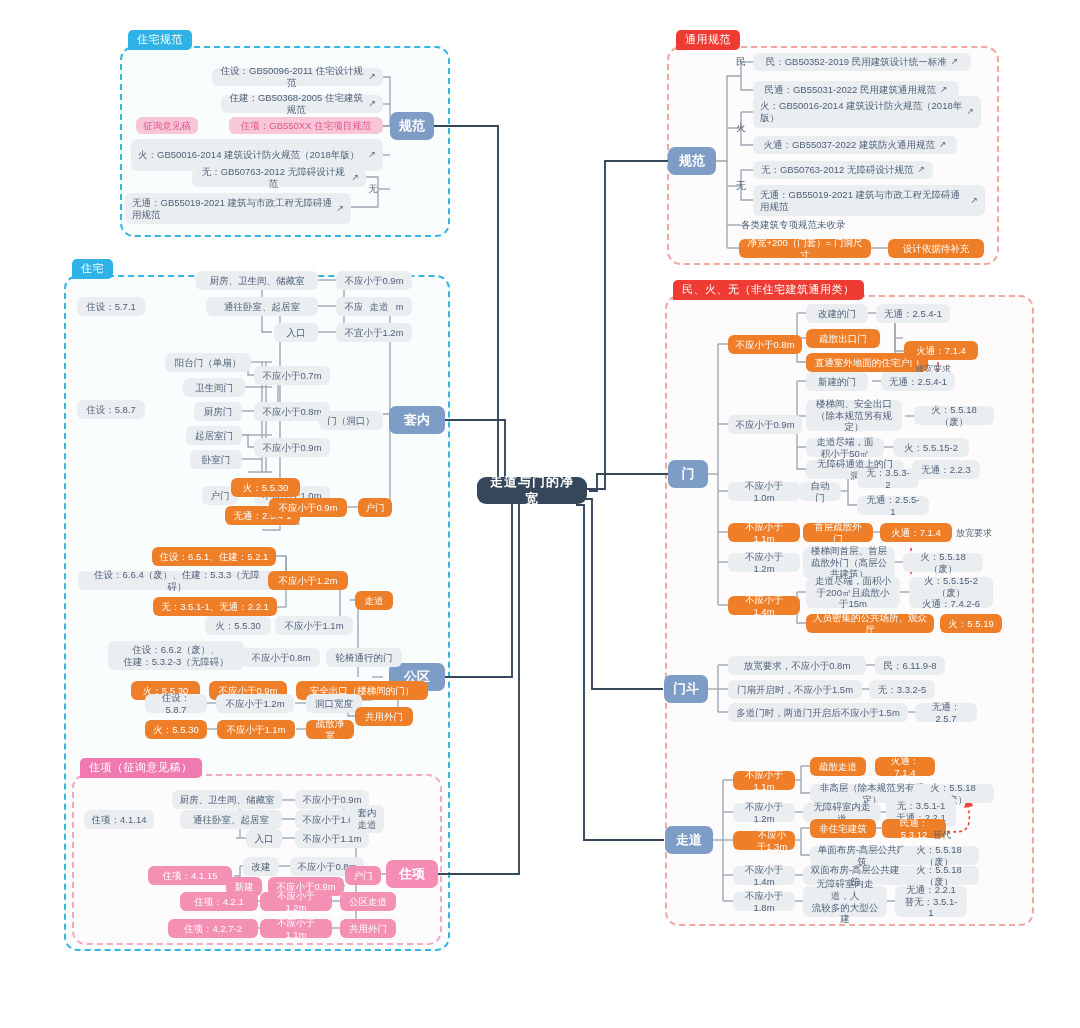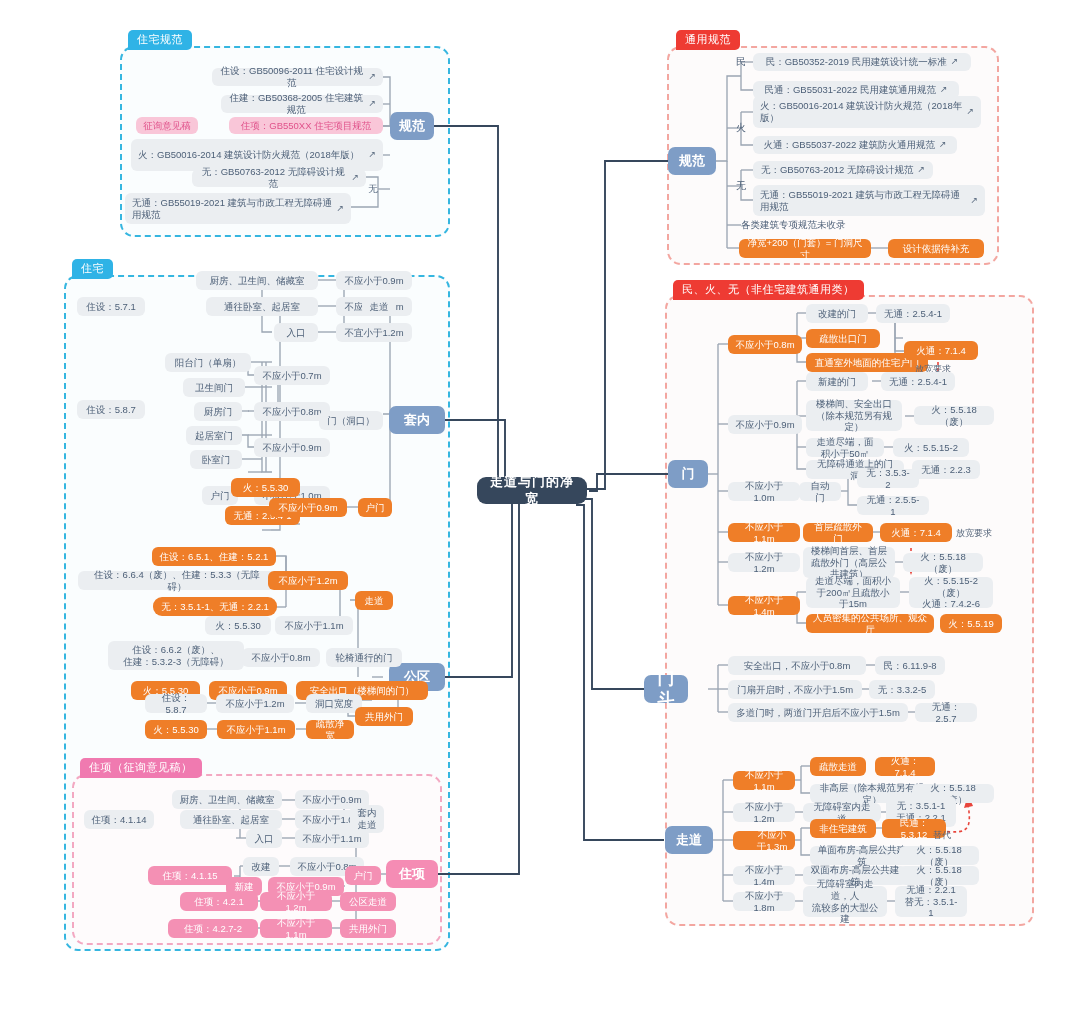--- a/index.html
+++ b/index.html
@@ -293,21 +293,21 @@
 
   <div class="node n-root" style="left:477px;top:477px;width:110px;height:27px;font-size:13px;">走道与门的净宽</div>
 
   <div class="node n-branch" style="left:390px;top:112px;width:44px;height:28px;font-size:13px;">规范</div>
   <div class="node n-branch" style="left:389px;top:406px;width:56px;height:28px;font-size:13px;">套内</div>
   <div class="node n-branch" style="left:389px;top:663px;width:56px;height:28px;font-size:13px;">公区</div>
   <div class="node n-branch-pink" style="left:386px;top:860px;width:52px;height:28px;font-size:13px;">住项</div>
 
   <div class="node n-branch" style="left:668px;top:147px;width:48px;height:28px;font-size:13px;">规范</div>
   <div class="node n-branch" style="left:668px;top:460px;width:40px;height:28px;font-size:13px;">门</div>
-  <div class="node n-branch" style="left:644px;top:675px;width:44px;height:28px;font-size:17px;">门斗</div>
+  <div class="node n-branch" style="left:664px;top:675px;width:44px;height:28px;font-size:13px;">门斗</div>
   <div class="node n-branch" style="left:665px;top:826px;width:48px;height:28px;font-size:13px;">走道</div>
 
   <div class="node n-gray" style="left:212px;top:68px;width:171px;height:18px;font-size:9.5px;">
     <span>住设：GB50096-2011 住宅设计规范</span>
     <span class="ext">↗</span>
   </div>
   <div class="node n-gray" style="left:221px;top:95px;width:162px;height:18px;font-size:9.5px;">
     <span>住建：GB50368-2005 住宅建筑规范</span>
     <span class="ext">↗</span>
   </div>
@@ -381,21 +381,21 @@
   <div class="node n-gray" style="left:254px;top:486px;width:76px;height:19px;font-size:9.5px;">不应小于1.0m</div>
   <div class="node n-gray" style="left:319px;top:411px;width:64px;height:19px;font-size:9.5px;">门（洞口）</div>
 
   <div class="node n-orange" style="left:231px;top:478px;width:69px;height:19px;font-size:9.5px;">火：5.5.30</div>
   <div class="node n-orange" style="left:225px;top:506px;width:75px;height:19px;font-size:9.5px;">无通：2.5.4-1</div>
   <div class="node n-orange" style="left:269px;top:498px;width:78px;height:19px;font-size:9.5px;">不应小于0.9m</div>
   <div class="node n-orange" style="left:358px;top:498px;width:34px;height:19px;font-size:9.5px;">户门</div>
 
   <div class="node n-orange" style="left:152px;top:547px;width:124px;height:19px;font-size:9.5px;">住设：6.5.1、住建：5.2.1</div>
   <div class="node n-gray" style="left:78px;top:571px;width:198px;height:19px;font-size:9.5px;">住设：6.6.4（废）、住建：5.3.3（无障碍）</div>
-  <div class="node n-orange" style="left:153px;top:597px;width:124px;height:19px;font-size:9.5px;border-radius:9px;">无：3.5.1-1、无通：2.2.1</div>
+  <div class="node n-orange" style="left:153px;top:597px;width:124px;height:19px;font-size:9.5px;">无：3.5.1-1、无通：2.2.1</div>
   <div class="node n-orange" style="left:268px;top:571px;width:80px;height:19px;font-size:9.5px;">不应小于1.2m</div>
   <div class="node n-gray" style="left:205px;top:616px;width:66px;height:19px;font-size:9.5px;">火：5.5.30</div>
   <div class="node n-gray" style="left:275px;top:616px;width:78px;height:19px;font-size:9.5px;">不应小于1.1m</div>
   <div class="node n-orange" style="left:355px;top:591px;width:38px;height:19px;font-size:9.5px;">走道</div>
 
   <div class="node n-gray" style="left:108px;top:641px;width:136px;height:29px;font-size:9.5px;">住设：6.6.2（废）、
 住建：5.3.2-3（无障碍）</div>
   <div class="node n-gray" style="left:242px;top:648px;width:78px;height:19px;font-size:9.5px;">不应小于0.8m</div>
   <div class="node n-gray" style="left:326px;top:648px;width:76px;height:19px;font-size:9.5px;">轮椅通行的门</div>
 
@@ -467,21 +467,21 @@
   <div class="node n-gray" style="left:803px;top:547px;width:92px;height:31px;font-size:9.5px;">楼梯间首层、首层疏散外门（高层公共建筑）</div>
   <div class="node n-gray" style="left:903px;top:553px;width:80px;height:19px;font-size:9.5px;">火：5.5.18（废）</div>
 
   <div class="node n-orange" style="left:728px;top:596px;width:72px;height:19px;font-size:9.5px;">不应小于1.4m</div>
   <div class="node n-gray" style="left:806px;top:577px;width:94px;height:31px;font-size:9.5px;">走道尽端，面积小于200㎡且疏散小于15m</div>
   <div class="node n-gray" style="left:909px;top:577px;width:84px;height:31px;font-size:9.5px;">火：5.5.15-2（废）
 火通：7.4.2-6</div>
   <div class="node n-orange" style="left:806px;top:614px;width:128px;height:19px;font-size:9.5px;">人员密集的公共场所、观众厅</div>
   <div class="node n-orange" style="left:940px;top:614px;width:62px;height:19px;font-size:9.5px;">火：5.5.19</div>
 
-  <div class="node n-gray" style="left:728px;top:656px;width:138px;height:19px;font-size:9.5px;">安全出口，不应小于0.8m</div>
+  <div class="node n-gray" style="left:728px;top:656px;width:138px;height:19px;font-size:9.5px;">放宽要求，不应小于0.8m</div>
   <div class="node n-gray" style="left:875px;top:656px;width:70px;height:19px;font-size:9.5px;">民：6.11.9-8</div>
   <div class="node n-gray" style="left:728px;top:680px;width:134px;height:19px;font-size:9.5px;">门扇开启时，不应小于1.5m</div>
   <div class="node n-gray" style="left:869px;top:680px;width:66px;height:19px;font-size:9.5px;">无：3.3.2-5</div>
   <div class="node n-gray" style="left:728px;top:703px;width:180px;height:19px;font-size:9.5px;">多道门时，两道门开启后不应小于1.5m</div>
   <div class="node n-gray" style="left:915px;top:703px;width:62px;height:19px;font-size:9.5px;">无通：2.5.7</div>
 
   <div class="node n-orange" style="left:733px;top:771px;width:62px;height:19px;font-size:9.5px;">不应小于1.1m</div>
   <div class="node n-orange" style="left:810px;top:757px;width:56px;height:19px;font-size:9.5px;">疏散走道</div>
   <div class="node n-orange" style="left:875px;top:757px;width:60px;height:19px;font-size:9.5px;">火通：7.1.4</div>
   <div class="node n-gray" style="left:810px;top:784px;width:124px;height:19px;font-size:9.5px;">非高层（除本规范另有规定）</div>

